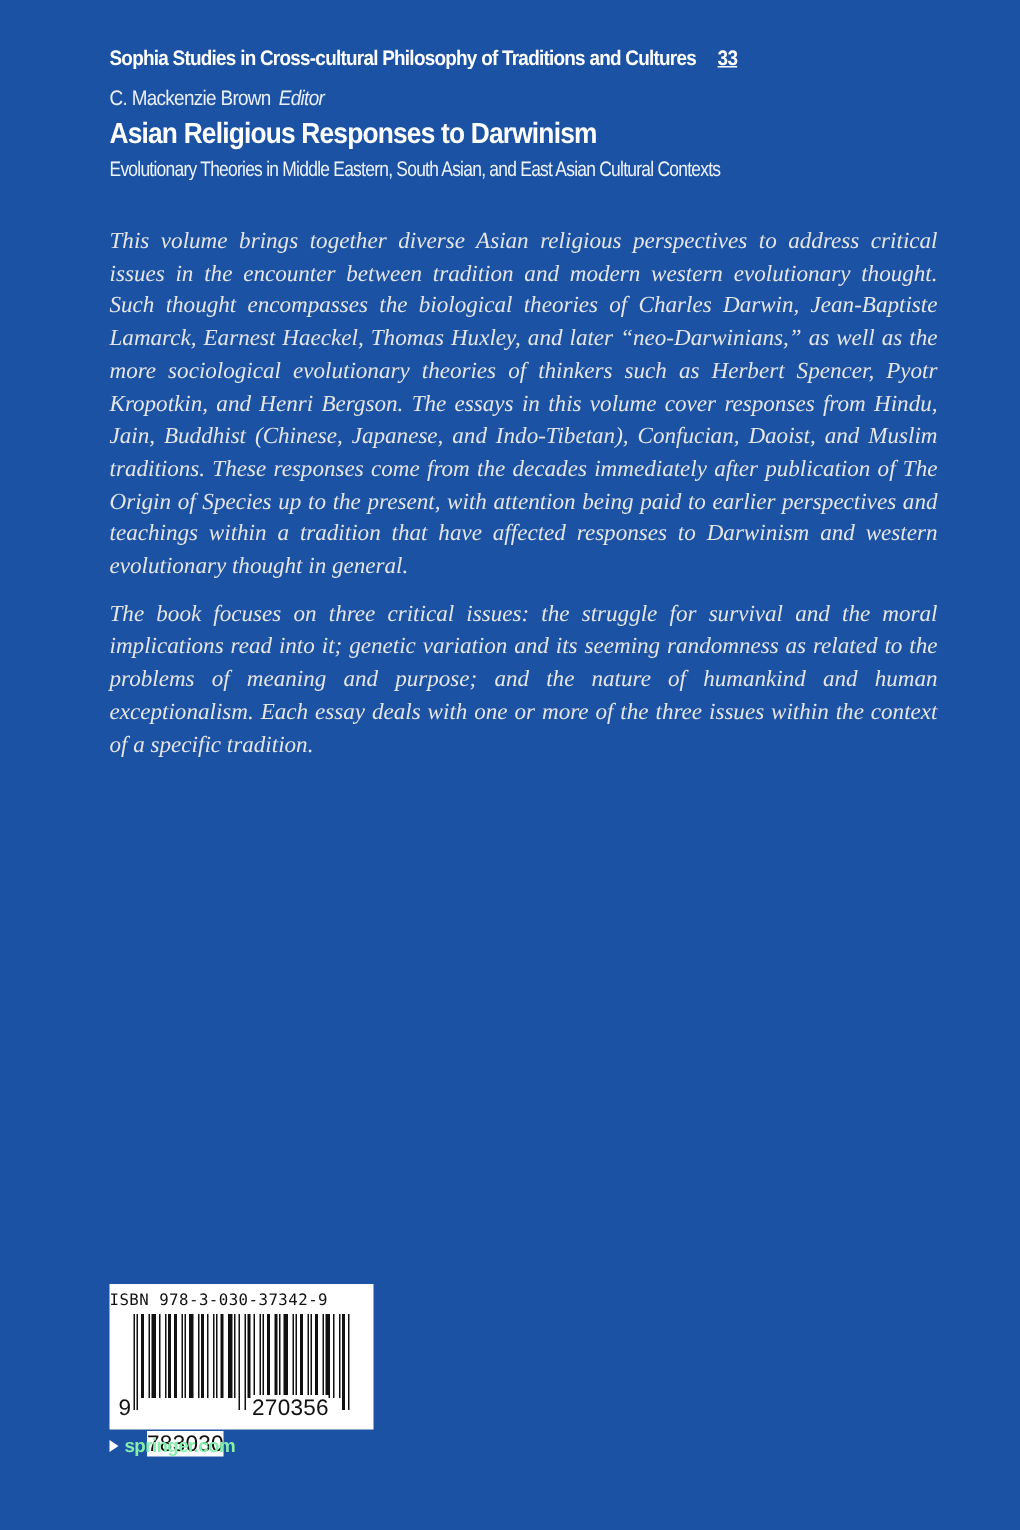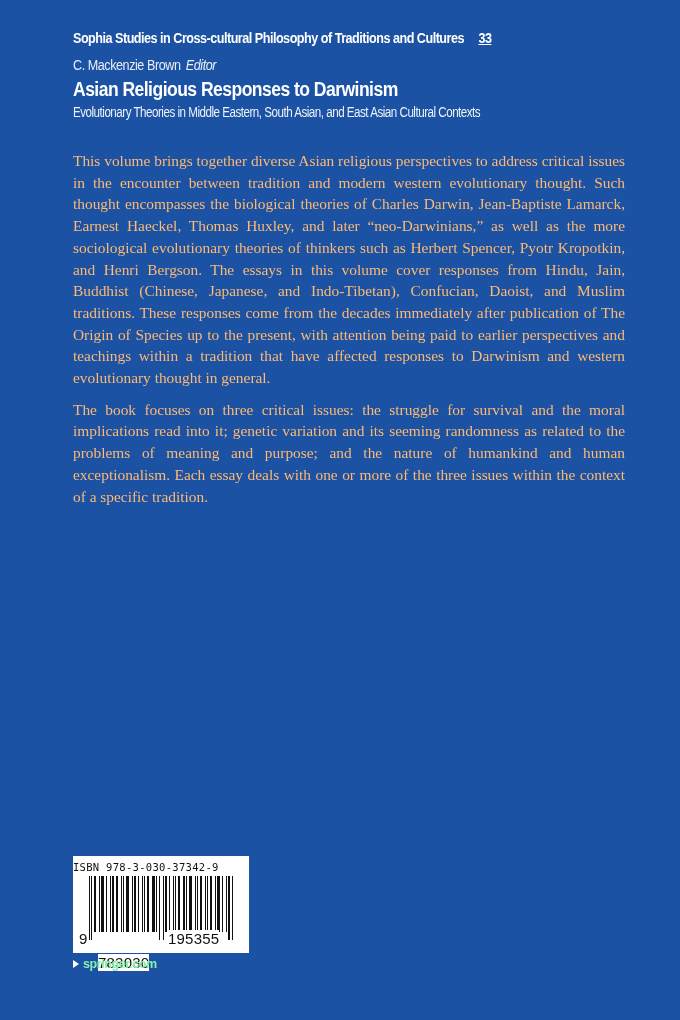--- a/index.html
+++ b/index.html
@@ -36,22 +36,23 @@
     position: absolute; top: 104px; left: 0;
     font-family: "Liberation Sans", sans-serif;
     font-size: 14px; letter-spacing: -0.6px;
     white-space: nowrap; transform: scaleX(0.83); transform-origin: left;
     color: #eef2fa;
   }
   .body {
     position: absolute; left: 73px; top: 150px; width: 552px;
     font-family: "Liberation Serif", serif;
     font-size: 15.4px; line-height: 21.7px;
-    color: #fdba74;
+    color: #e5e5e5;
     text-align: justify;
+    font-style: italic;
   }
   .body p { margin: 0 0 10px 0; text-align-last: left; }
   .barcode-box {
     position: absolute; left: 73px; top: 856px; width: 176px; height: 97px;
     background: #ffffff; color: #111;
   }
   .isbn-label {
     position: absolute; top: 5px; left: 0; width: 100%;
     text-align: left;
     font-family: "DejaVu Sans Mono", monospace; font-size: 10.5px;
@@ -145,20 +146,20 @@
       <div class="bar" style="width: 1px; margin-right: 1px;"></div>
       <div class="bar" style="width: 3px; margin-right: 2px;"></div>
       <div class="bar" style="width: 1px; margin-right: 3px;"></div>
       <div class="bar" style="width: 1px; margin-right: 1px;"></div>
       <div class="bar guard" style="width: 2px; margin-right: 2px;"></div>
       <div class="bar guard" style="width: 1px; margin-right: 3px;"></div>
     </div>
   <div class="bar-digits">
     <span class="d1">9</span>
     <span class="d2">783030</span>
-    <span class="d3">195355</span>
+    <span class="d3">270356</span>
   </div>
 </div>
 
 <div class="springer">
   <span class="arrow"></span>
   <span>springer.com</span>
 </div>
 
 </body></html>

